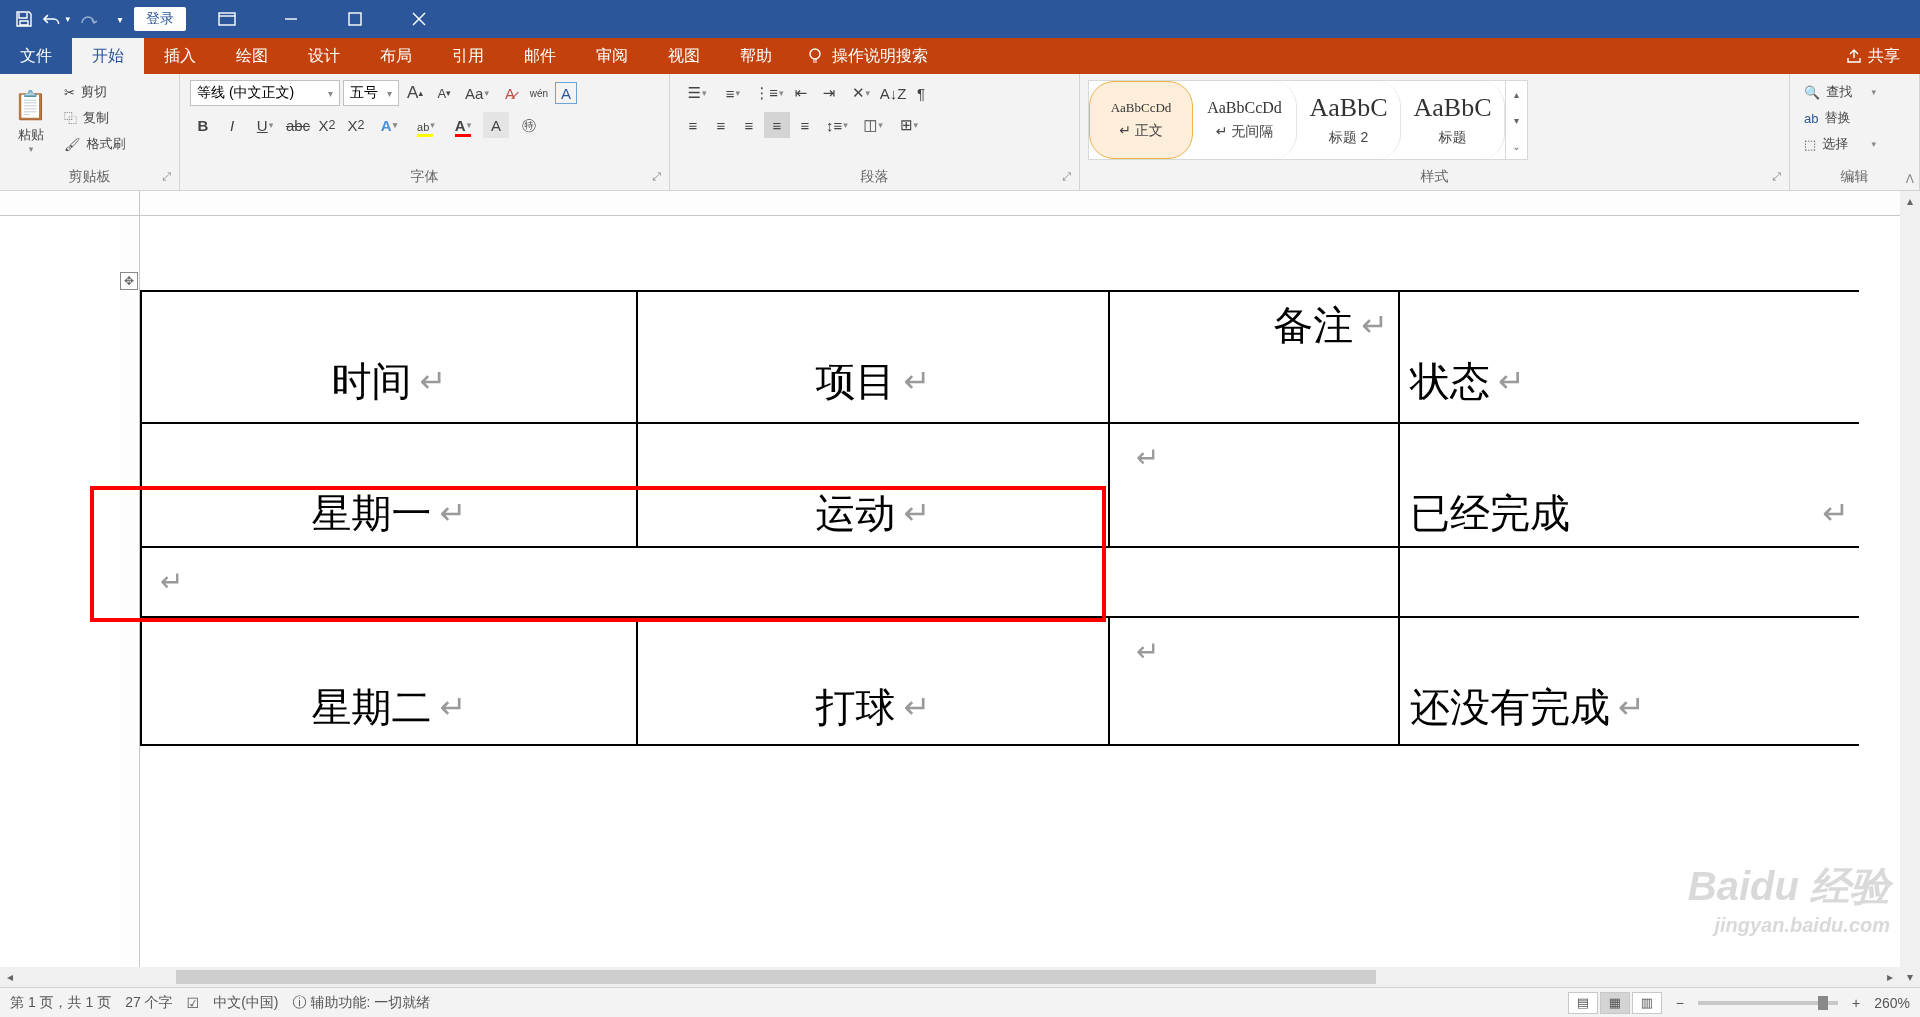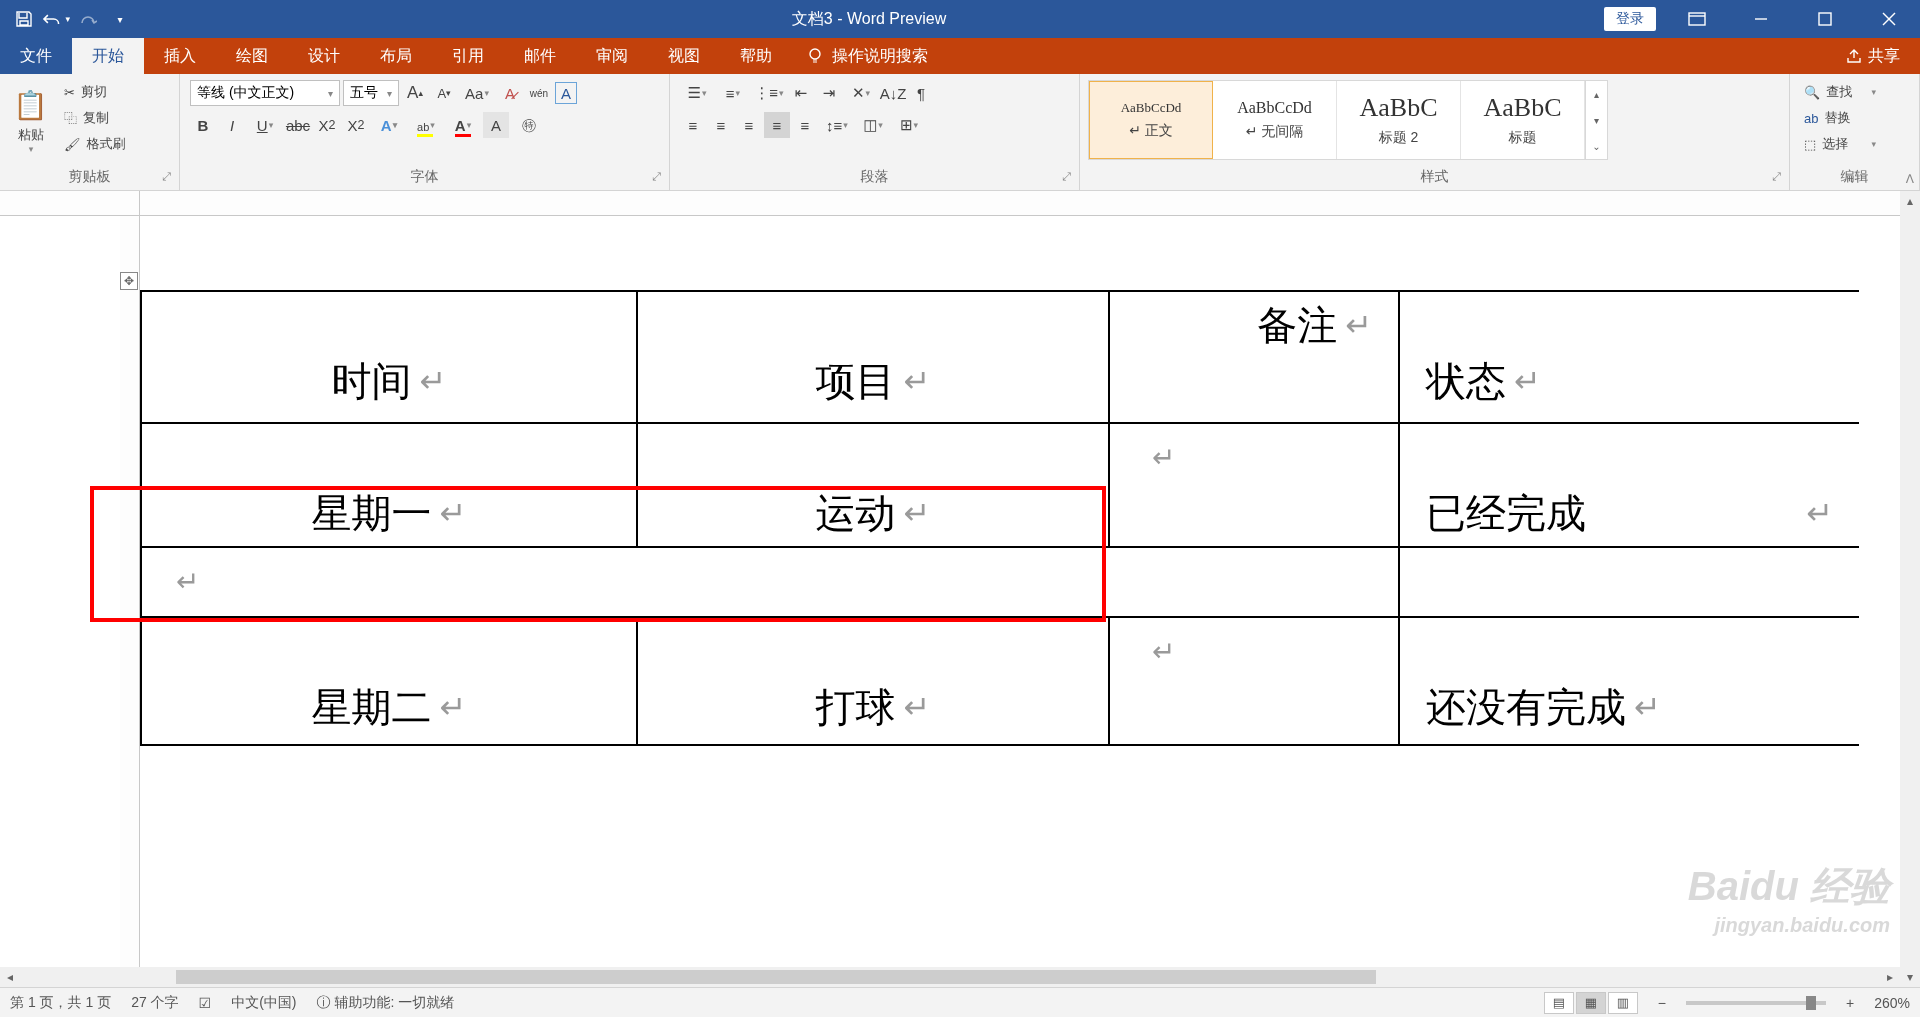--- a/index.html
+++ b/index.html
@@ -30,51 +30,51 @@
 .font-row { display: flex; align-items: center; gap: 3px; margin-bottom: 6px; }
 .font-combo { border: 1px solid #c0c0c0; background: #fff; height: 26px; font-size: 14px; padding: 0 6px; display: flex; align-items: center; }
 .font-combo.name { width: 150px; }
 .font-combo.size { width: 56px; }
 .icon-btn { width: 26px; height: 26px; display: flex; align-items: center; justify-content: center; font-size: 15px; color: #444; }
 .icon-btn.wide { width: 34px; }
 .icon-btn .dd { font-size: 9px; margin-left: 1px; color: #888; }
 .para-rows { display: flex; flex-direction: column; gap: 6px; padding: 2px 4px; }
 .para-row { display: flex; align-items: center; gap: 2px; }
 .styles-gallery { display: flex; border: 1px solid #d8d8d8; background: #fff; margin: 2px; height: 80px; }
-.style-item { width: 124px; border-right: 1px solid #e4e4e4; display: flex; flex-direction: column; align-items: center; justify-content: center; font-size: 13px; color: #444; }
+.style-item { width: 104px; border-right: 1px solid #e4e4e4; display: flex; flex-direction: column; align-items: center; justify-content: center; font-size: 13px; color: #444; border-radius: 25px; }
 .style-item.sel { border: 1px solid #f0b24a; background: #fdeeda; }
 .style-preview { font-family: "Times New Roman", serif; color: #333; }
 .style-item .lbl { font-size: 14px; margin-top: 6px; }
 .gallery-more { width: 22px; display: flex; flex-direction: column; justify-content: space-around; align-items: center; font-size: 10px; color: #666; border-left: 1px solid #d8d8d8; }
 .edit-group .small-btn { min-width: 80px; }
 .collapse-btn { position: absolute; right: 6px; bottom: 4px; font-size: 12px; color: #888; }
 .document-area { position: absolute; top: 191px; left: 0; right: 0; bottom: 30px; background: #fff; overflow: hidden; }
 .vscroll { position: absolute; right: 0; top: 0; bottom: 0; width: 20px; background: #f0f0f0; }
 .vscroll .up, .vscroll .down { height: 20px; display: flex; align-items: center; justify-content: center; font-size: 12px; color: #666; }
 .vscroll .down { position: absolute; bottom: 0; width: 100%; }
 .hscroll { position: absolute; bottom: 0; left: 0; right: 20px; height: 20px; background: #f0f0f0; display: flex; align-items: center; }
 .hscroll .left, .hscroll .right { width: 20px; text-align: center; font-size: 12px; color: #666; }
 .hscroll .track { flex: 1; height: 14px; background: #f0f0f0; position: relative; }
 .hscroll .thumb { position: absolute; left: 156px; width: 1200px; height: 14px; background: #cdcdcd; }
 .ruler-corner { position: absolute; left: 0; top: 0; width: 140px; height: 25px; border-right: 1px solid #c8c8c8; border-bottom: 1px solid #c8c8c8; background: #fdfdfd; }
 .ruler-top { position: absolute; left: 140px; right: 20px; top: 0; height: 25px; background: #fdfdfd; border-bottom: 1px solid #c8c8c8; }
 .ruler-left { position: absolute; left: 120px; top: 25px; bottom: 20px; width: 20px; background: #fdfdfd; border-right: 1px solid #c8c8c8; }
 .page { position: absolute; left: 140px; top: 25px; right: 20px; bottom: 20px; background: #fff; }
 .move-handle { position: absolute; left: -20px; top: 56px; width: 18px; height: 18px; border: 1px solid #888; display: flex; align-items: center; justify-content: center; font-size: 12px; color: #666; background: #fff; }
 .doc-table { position: absolute; left: 0; top: 74px; border-collapse: collapse; }
-.doc-table td { border: 2px solid #000; vertical-align: top; padding: 4px 26px; font-size: 40px; font-family: "SimSun","宋体",serif; margin-left: 41px; }
+.doc-table td { border: 2px solid #000; vertical-align: top; padding: 4px 10px; font-size: 40px; font-family: "SimSun","宋体",serif; margin-left: 41px; }
 .doc-table td .para { display: flex; align-items: center; justify-content: center; height: 58px; }
 .enter-mark { color: #9a9a9a; font-size: 32px; margin-left: 8px; }
 .enter-mark.small { font-size: 28px; }
 .col1 { width: 496px; } .col2 { width: 472px; } .col3 { width: 290px; } .col4 { width: 460px; }
 .merged-row td { height: 70px; }
 .red-highlight { position: absolute; border: 4px solid #ff0000; pointer-events: none; }
 .watermark { position: absolute; right: 30px; bottom: 50px; color: rgba(180,180,180,0.5); font-size: 40px; font-weight: bold; font-style: italic; pointer-events: none; }
 .watermark .sub { font-size: 20px; display: block; text-align: right; }
-.statusbar { position: absolute; bottom: 0; left: 0; right: 0; height: 30px; background: #f3f3f3; border-top: 1px solid #d4d4d4; display: flex; align-items: center; font-size: 14px; color: #555; padding: 12px 10px; gap: 20px; }
+.statusbar { position: absolute; bottom: 0; left: 0; right: 0; height: 30px; background: #f3f3f3; border-top: 1px solid #d4d4d4; display: flex; align-items: center; font-size: 14px; color: #555; padding: 12px 10px; gap: 14px; }
 .statusbar .spacer { flex: 1; }
 .view-btns { display: flex; gap: 2px; }
 .view-btn { width: 30px; height: 22px; border: 1px solid #c8c8c8; display: flex; align-items: center; justify-content: center; font-size: 13px; background: #fff; }
 .view-btn.active { background: #d4d4d4; }
 .zoom-slider { width: 140px; height: 4px; background: #c8c8c8; position: relative; }
 .zoom-slider .handle { position: absolute; right: 10px; top: -5px; width: 10px; height: 14px; background: #888; }
 .font-color-bar { display: inline-block; width: 16px; height: 3px; }
 svg { display: block; }
 </style>
 </head>
@@ -94,21 +94,20 @@
         <span style="font-size:9px;margin-left:2px">▾</span>
       </div>
     <div class="qat-btn disabled">
         <svg width="18" height="16" viewBox="0 0 18 16">
           <path d="M3 12 a6 6 0 1 1 12 0" fill="none" stroke="#fff" stroke-width="1.6"></path>
           <path d="M13 9 l2 3 l3 -2" fill="none" stroke="#fff" stroke-width="1.6"></path>
         </svg>
       </div>
     <div class="qat-btn" style="font-size:10px">▾</div>
   </div>
-  <div class="titlebar-center">文档3  -  Word Preview</div>
   <div class="titlebar-right">
     <div class="login-btn">登录</div>
     <div class="win-btn">
         <svg width="18" height="14" viewBox="0 0 18 14">
           <rect x="1" y="1" width="16" height="12" fill="none" stroke="#fff" stroke-width="1.4"></rect>
           <line x1="1" y1="4" x2="17" y2="4" stroke="#fff" stroke-width="1.4"></line>
         </svg>
       </div>
     <div class="win-btn">
         <svg width="14" height="14">

